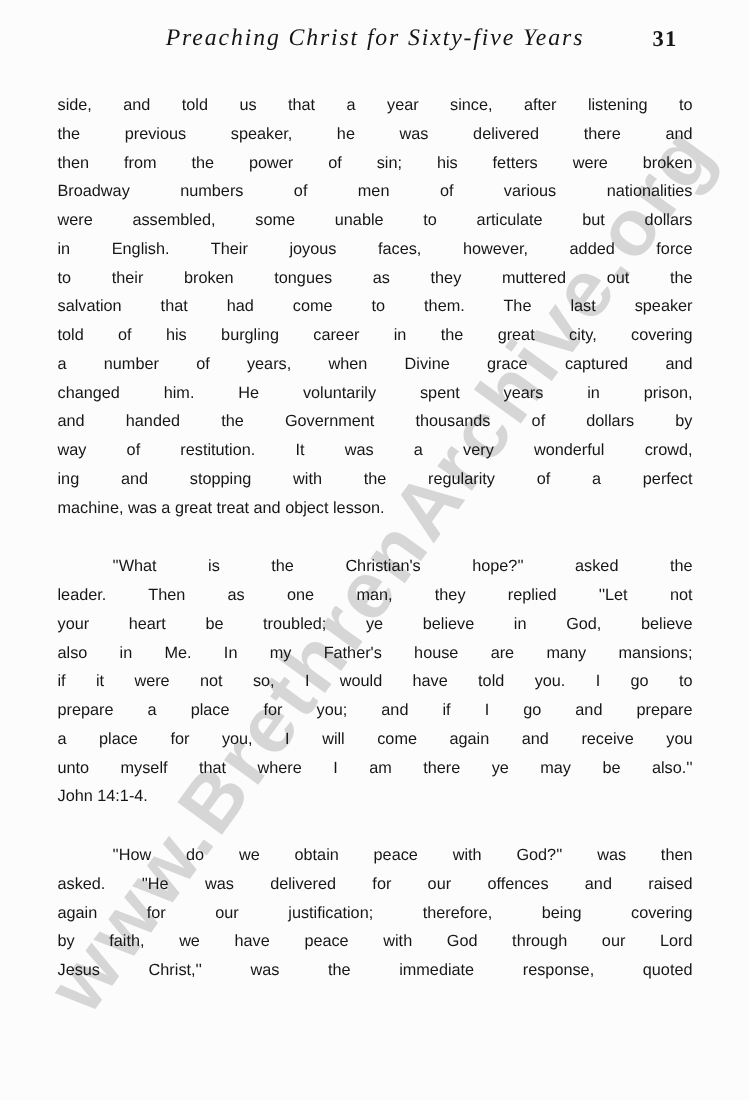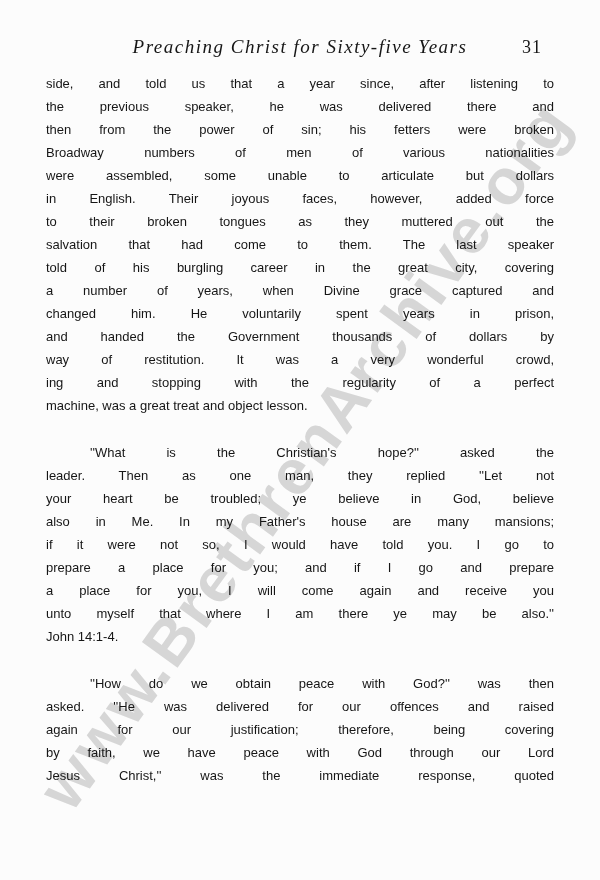--- a/index.html
+++ b/index.html
@@ -31,39 +31,40 @@
     letter-spacing: 3px;
     white-space: nowrap;
     color: var(--watermark);
     opacity: 0.38;
     z-index: 0;
     user-select: none;
   }
   
   .header {
     position: absolute;
-    top: 36px; left: 46px; right: 46px;
+    top: 20px; left: 46px; right: 46px;
     height: 28px;
     text-align: center;
     z-index: 1;
   }
   .running-title {
     font-family: "Liberation Serif", serif;
     font-style: italic;
     font-size: 19px;
     letter-spacing: 1.5px;
     color: var(--ink);
   }
   .folio {
     position: absolute;
     right: 12px; top: 1px;
     font-family: "Liberation Serif", serif;
     font-size: 18px;
     letter-spacing: 1px;
     color: var(--ink);
+    font-weight: bold;
   }
   
   .text-block {
     position: absolute;
     left: 46px; right: 46px; top: 72px;
     z-index: 1;
     font-size: 13px;
     line-height: 23px;
   }
   .para { margin-bottom: 24px; }

